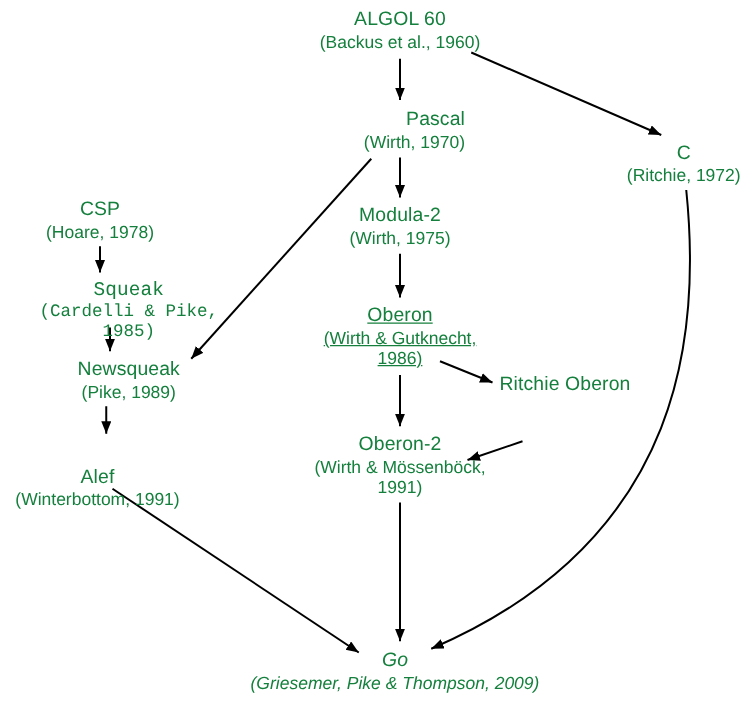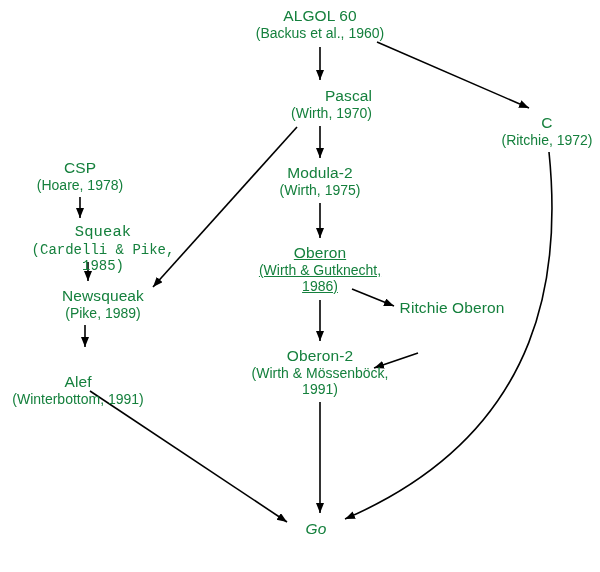--- a/index.html
+++ b/index.html
@@ -125,15 +125,16 @@
 1991)</div>
   </div>
 
   <div class="node n-alef">
     <div class="name">Alef</div>
     <div class="caption">(Winterbottom, 1991)</div>
   </div>
 
   <div class="node n-go">
     <div class="name">Go</div>
+    <div class="caption">(Griesemer, Pike &amp; Thompson, 2009)</div>
   </div>
 
 </div>
 
 </body></html>

